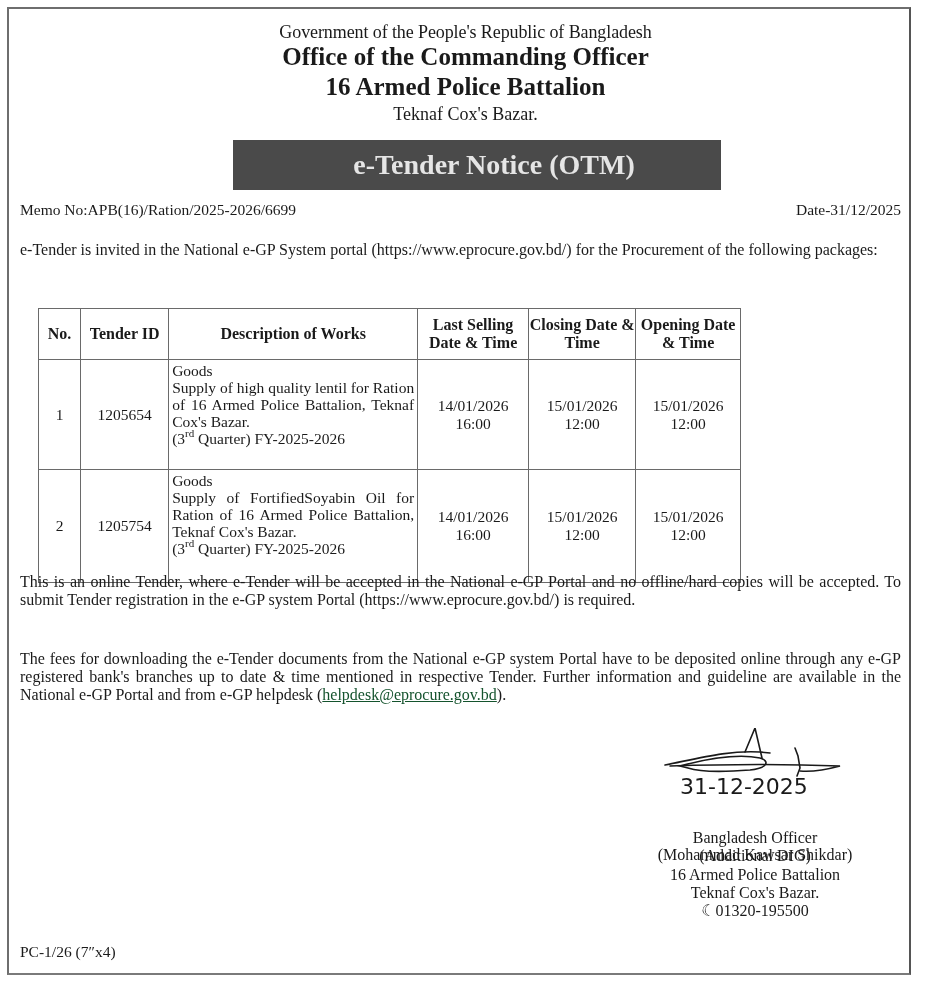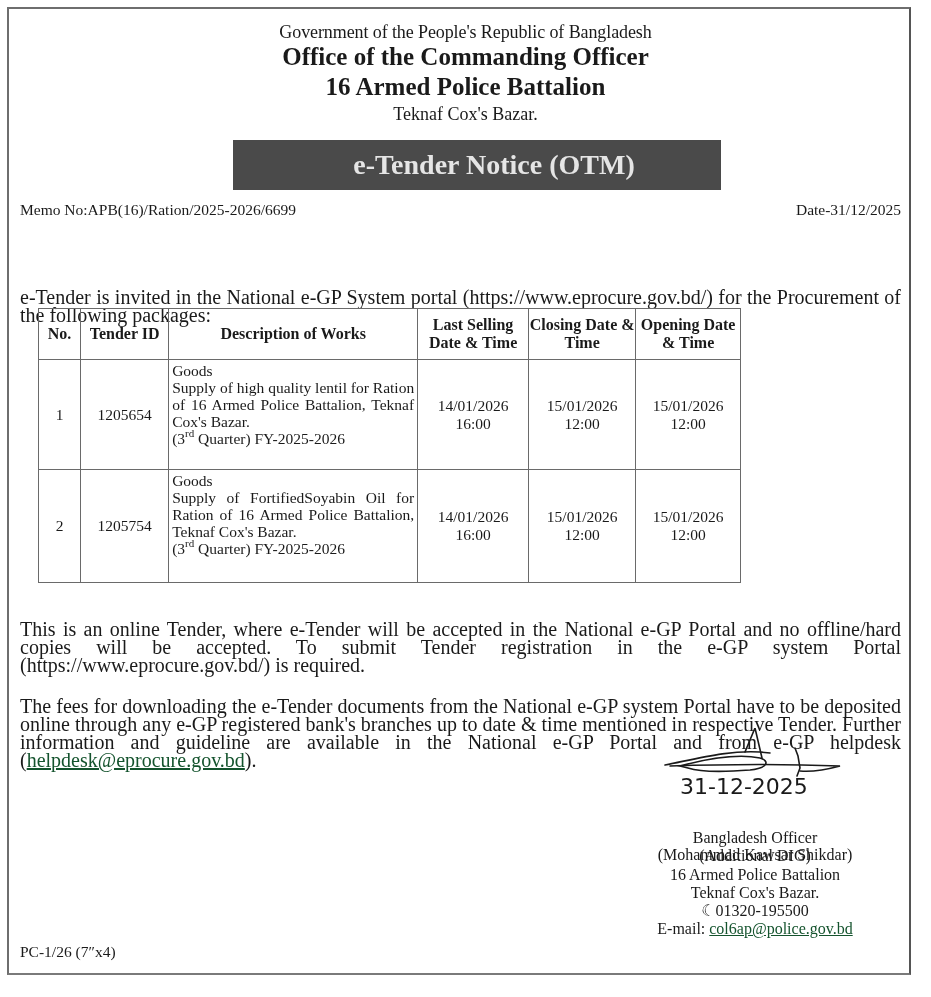--- a/index.html
+++ b/index.html
@@ -6,21 +6,21 @@
   body { width: 931px; height: 997px; position: relative; overflow: hidden; font-family: "Liberation Serif", serif; color: #1a1a1a; }
   .frame { position: absolute; left: 7px; top: 7px; width: 904px; height: 968px; border: 2px solid #6e6e6e; border-right-color: #555; border-bottom-color: #7a7a7a; box-sizing: border-box; background: #fff; }
   .center { position: absolute; left: 0; width: 931px; text-align: center; }
   .gov { top: 21px; font-size: 18px; line-height: 22px; letter-spacing: -0.1px; }
   .office { top: 42px; font-size: 25px; line-height: 30px; font-weight: bold; }
   .battalion { top: 72px; font-size: 25px; line-height: 30px; font-weight: bold; }
   .location { top: 103px; font-size: 18px; line-height: 22px; }
   .titlebox { position: absolute; left: 233px; top: 140px; width: 454px; height: 50px; background: #4a4a4a; color: #e5e5e5; font-size: 28px; font-weight: bold; text-align: center; line-height: 50px; padding-left: 34px; }
   .memo { position: absolute; left: 20px; top: 201px; font-size: 15.5px; }
   .date { position: absolute; right: 30px; top: 201px; font-size: 15.5px; }
-  .para { position: absolute; left: 20px; width: 881px; font-size: 20px; line-height: 18px; text-align: justify; margin-top: 47px; }
+  .para { position: absolute; left: 20px; width: 881px; font-size: 16px; line-height: 18px; text-align: justify; }
   .intro { top: 241px; }
   .p1 { top: 573px; }
   .p2 { top: 650px; }
   a.mail { color: #14532d; text-decoration: underline; }
   table { position: absolute; left: 18px; top: 308px; width: 703px; border-collapse: collapse; font-size: 15.5px; margin-left: 20px; }
   th, td { border: 1.5px solid #6a6a6a; padding: 0; }
   th { font-weight: bold; height: 50px; line-height: 18px; text-align: center; font-size: 16px; }
   td { text-align: center; vertical-align: middle; line-height: 18px; }
   td.desc { text-align: justify; padding: 2px 3px 3px 3px; vertical-align: top; line-height: 17px; }
   tr.r1 td { height: 104px; }
@@ -111,16 +111,15 @@
   <text x="40" y="66" font-family="DejaVu Sans, sans-serif" font-size="22" fill="#1a1a1a">31-12-2025</text>
 </svg>
 
 <div class="signer signer-name">(Mohammad Kawsar Shikdar)</div>
 <div class="signer signer-lines">
   <div>Bangladesh Officer</div>
   <div>(Additional DIG)</div>
   <div>16 Armed Police Battalion</div>
   <div>Teknaf Cox's Bazar.</div>
   <div>☾01320-195500</div>
-  <div><span>E-mail: </span><a class="mail">col6ap@police.gov.bd</a></div>
 </div>
 
 <div class="pc">PC-1/26 (7″x4)</div>
 
 </body></html>

